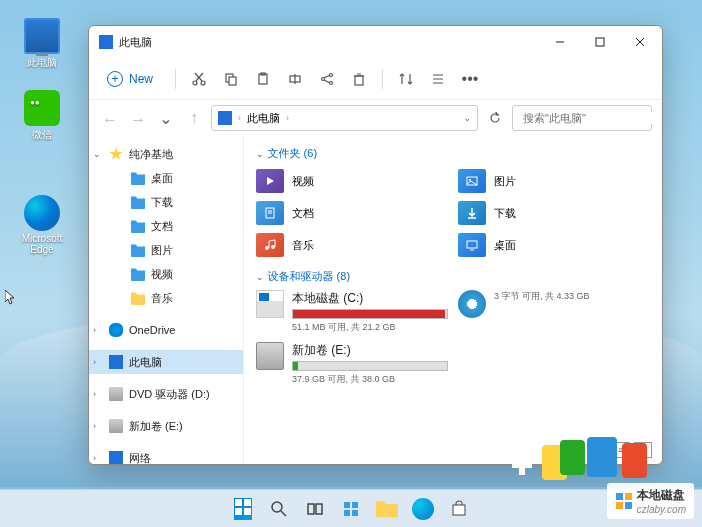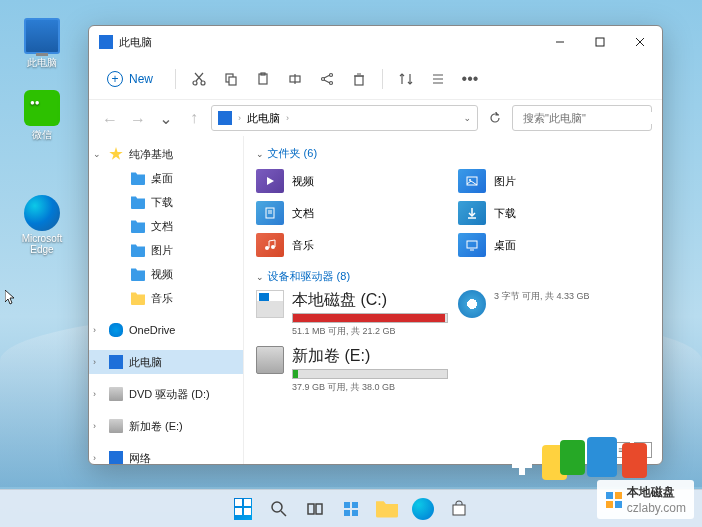--- a/index.html
+++ b/index.html
@@ -65,37 +65,37 @@
 .fico-desk { background: linear-gradient(135deg,#3a9be8,#1e6fd9); }
 .fico svg { width:14px; height:14px; fill:#fff; }
 .drives { display: grid; grid-template-columns: 1fr 1fr; gap: 8px 10px; }
 .drive { display: flex; gap: 8px; font-size: 10px; }
 .dico { width: 28px; height: 28px; flex-shrink:0; display:flex; align-items:center; justify-content:center; }
 .dico-c { background: linear-gradient(180deg,#fff 40%,#e0e0e0 40%); border:1px solid #ccc; position:relative; }
 .dico-c::before { content:""; position:absolute; top:2px; left:2px; width:10px; height:8px; background:#0078d4; }
 .dico-hd { background: linear-gradient(180deg,#d8d8d8,#a8a8a8); border:1px solid #888; border-radius:2px; }
 .dico-dvd { background: radial-gradient(circle,#fff 25%,#3aa0d8 25%,#1a7abf); border-radius:50%; }
 .drive-info { flex:1; }
-.drive-name { font-size: 16px; color: #222; margin-bottom: 2px; }
+.drive-name { font-size: 12px; color: #222; margin-bottom: 2px; }
 .bar { height: 10px; background: #e0e0e0; margin-bottom: 2px; border:1px solid #bbb; }
 .bar-fill { height: 100%; }
 .bar-red { background: #d32b2b; width: 99%; }
 .bar-green { background: #26a826; width: 3%; }
 .drive-sub { color: #666; font-size: 9px; }
 .viewbtns { position: absolute; bottom: 6px; right: 10px; display: flex; gap: 4px; }
 .viewbtn { width: 18px; height: 16px; border: 1px solid #999; display:flex; align-items:center; justify-content:center; font-size:9px; color:#555; }
 .taskbar { position: absolute; bottom: 0; left: 0; right: 0; height: 38px; background: rgba(235,240,248,0.85); backdrop-filter: blur(10px); display: flex; align-items: center; justify-content: center; gap: 4px; border-top: 1px solid rgba(0,0,0,0.1); }
 .tb-item { width: 32px; height: 32px; display:flex; align-items:center; justify-content:center; border-radius:4px; }
 .tb-start { background: linear-gradient(135deg,#0078d4,#00a4ef); }
 .tb-start svg { width:18px; height:18px; }
 .tb-folder { background: #ffd256; width:22px; height:18px; border-radius:2px; clip-path: polygon(0 10%, 35% 10%, 45% 25%, 100% 25%, 100% 100%, 0 100%); }
 .tb-edge { width:22px; height:22px; background: radial-gradient(circle at 30% 30%, #0cc9e8, #0078d4); border-radius:50%; }
 .wm { position: absolute; bottom: 8px; right: 8px; background: rgba(255,255,255,0.92); padding: 4px 8px; font-size: 12px; font-weight: bold; color: #333; border-radius: 3px; display:flex; align-items:center; gap:4px; }
 .wm-logo { width:18px; height:18px; }
-.wm-sub { font-size: 12px; font-weight:normal; color:#888; display:block; }
+.wm-sub { font-size: 10px; font-weight:normal; color:#888; display:block;font-style:italic; }
 .colorblob { position:absolute; bottom:42px; right:50px; width:110px; height:50px; }
 .blob { position:absolute; border-radius:4px; }
 .b1{ width:25px; height:35px; background:#ffd23f; left:0; top:10px; }
 .b2{ width:25px; height:35px; background:#26a826; left:18px; top:5px; }
 .b3{ width:30px; height:40px; background:#2b8fd9; left:45px; top:2px; }
 .b4{ width:25px; height:35px; background:#e84a2b; left:80px; top:8px; }
 .cross{ position:absolute; bottom:52px; right:170px; width:20px; height:20px; background:#fff; clip-path: polygon(35% 0,65% 0,65% 35%,100% 35%,100% 65%,65% 65%,65% 100%,35% 100%,35% 65%,0 65%,0 35%,35% 35%); }
 </style>
 </head>
 <body>

